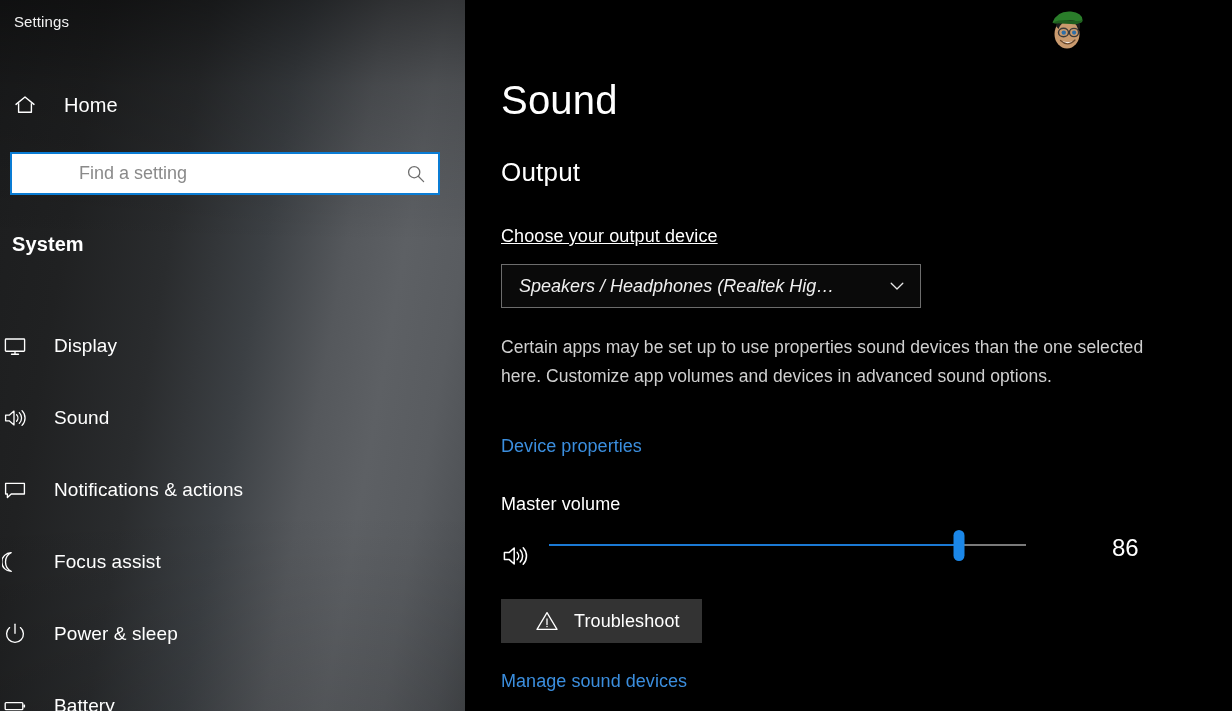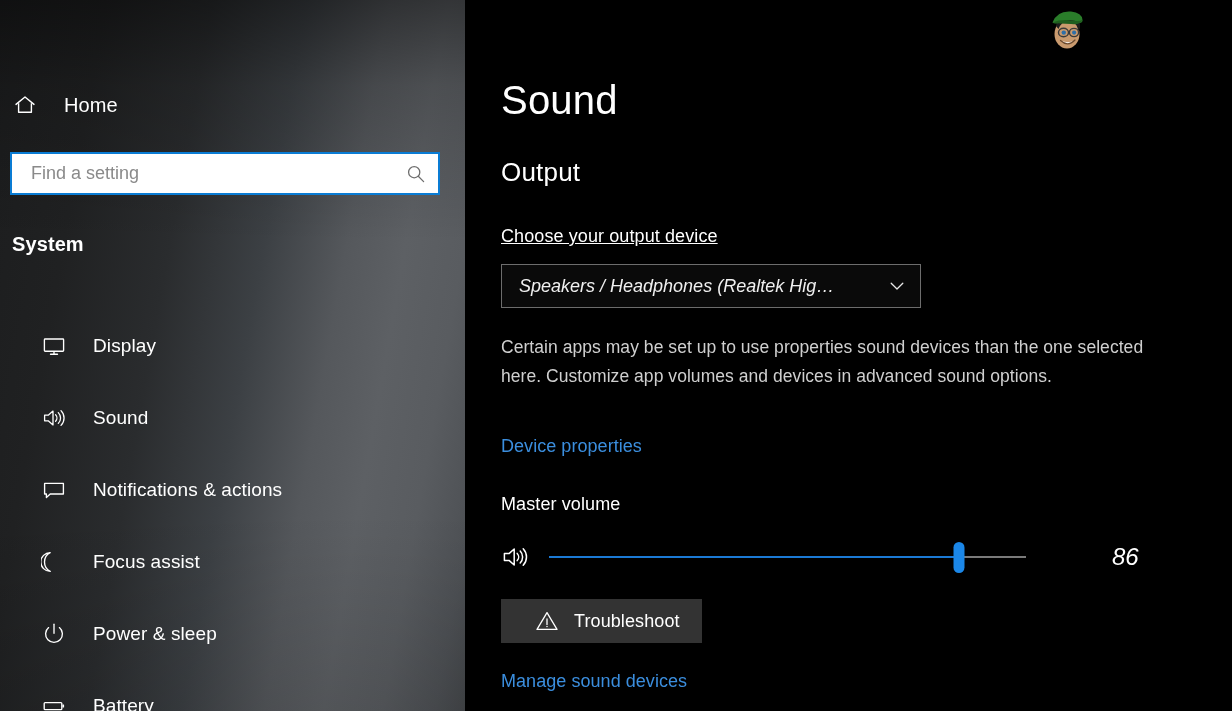--- a/index.html
+++ b/index.html
@@ -77,20 +77,21 @@
   .home-row .lbl { color:#ffffff; font-size:20px; margin-left:16px; letter-spacing:0.1px; }
 
   .search-wrap {
     position:absolute;
     top:152px; left:10px;
     width:430px; height:43px;
     background:#ffffff;
     border:2px solid #0a7cd4;
     display:flex; align-items:center;
     z-index:4;
+    padding-left:48px;
   }
   .search-wrap input {
     flex:1;
     height:100%;
     border:none; outline:none;
     background:transparent;
     font-family:"Liberation Sans", sans-serif;
     font-size:18px;
     color:#202020;
     padding-left:19px;
@@ -115,23 +116,22 @@
     position:absolute;
     top:310px; left:0;
     width:465px;
     z-index:3;
   }
   .nav-item {
     position:relative;
     height:72px;
     display:flex;
     align-items:center;
-    padding-left:16px;
+    padding-left:2px;
     cursor:default;
-    margin-left:25px;
   }
   .nav-item .nico {
     width:32px; height:32px;
     display:flex; align-items:center; justify-content:flex-start;
     flex:0 0 32px;
   }
   .nav-item .nlbl {
     margin-left:20px;
     color:#ffffff;
     font-size:19px;
@@ -217,21 +217,21 @@
     cursor:pointer;
   }
   #link-device-props { top:436px; }
   #link-manage { top:671px; }
 
   
   #slider-row {
     position:absolute;
     top:534px; left:36px;
     width:680px; height:46px;
-    display:flex; align-items:center;font-style:italic;
+    display:flex; align-items:flex-start;
   }
   #slider-row .vicon {
     width:44px; height:44px;
     display:flex; align-items:center; justify-content:flex-start;
     flex:0 0 44px;
   }
   #track-wrap {
     position:relative;
     margin-left:4px;
     width:477px;
@@ -298,20 +298,23 @@
     pointer-events:none;
   }
 </style>
 </head>
 <body>
 
 <div id="app">
 
   <div id="sidebar">
 
+    <div id="titlebar">
+      <span class="title">Settings</span>
+    </div>
 
     <div class="home-row">
       <span class="ico">
         <svg width="26" height="26" viewBox="0 0 26 26">
           <path d="M4 12.4 L13 5 L22 12.4" fill="none" stroke="#ffffff" stroke-width="1.4" stroke-linecap="round" stroke-linejoin="round"></path>
           <path d="M6.6 11.2 V20.2 H19.4 V11.2" fill="none" stroke="#ffffff" stroke-width="1.4" stroke-linejoin="round"></path>
         </svg>
       </span>
       <span class="lbl">Home</span>
     </div>

